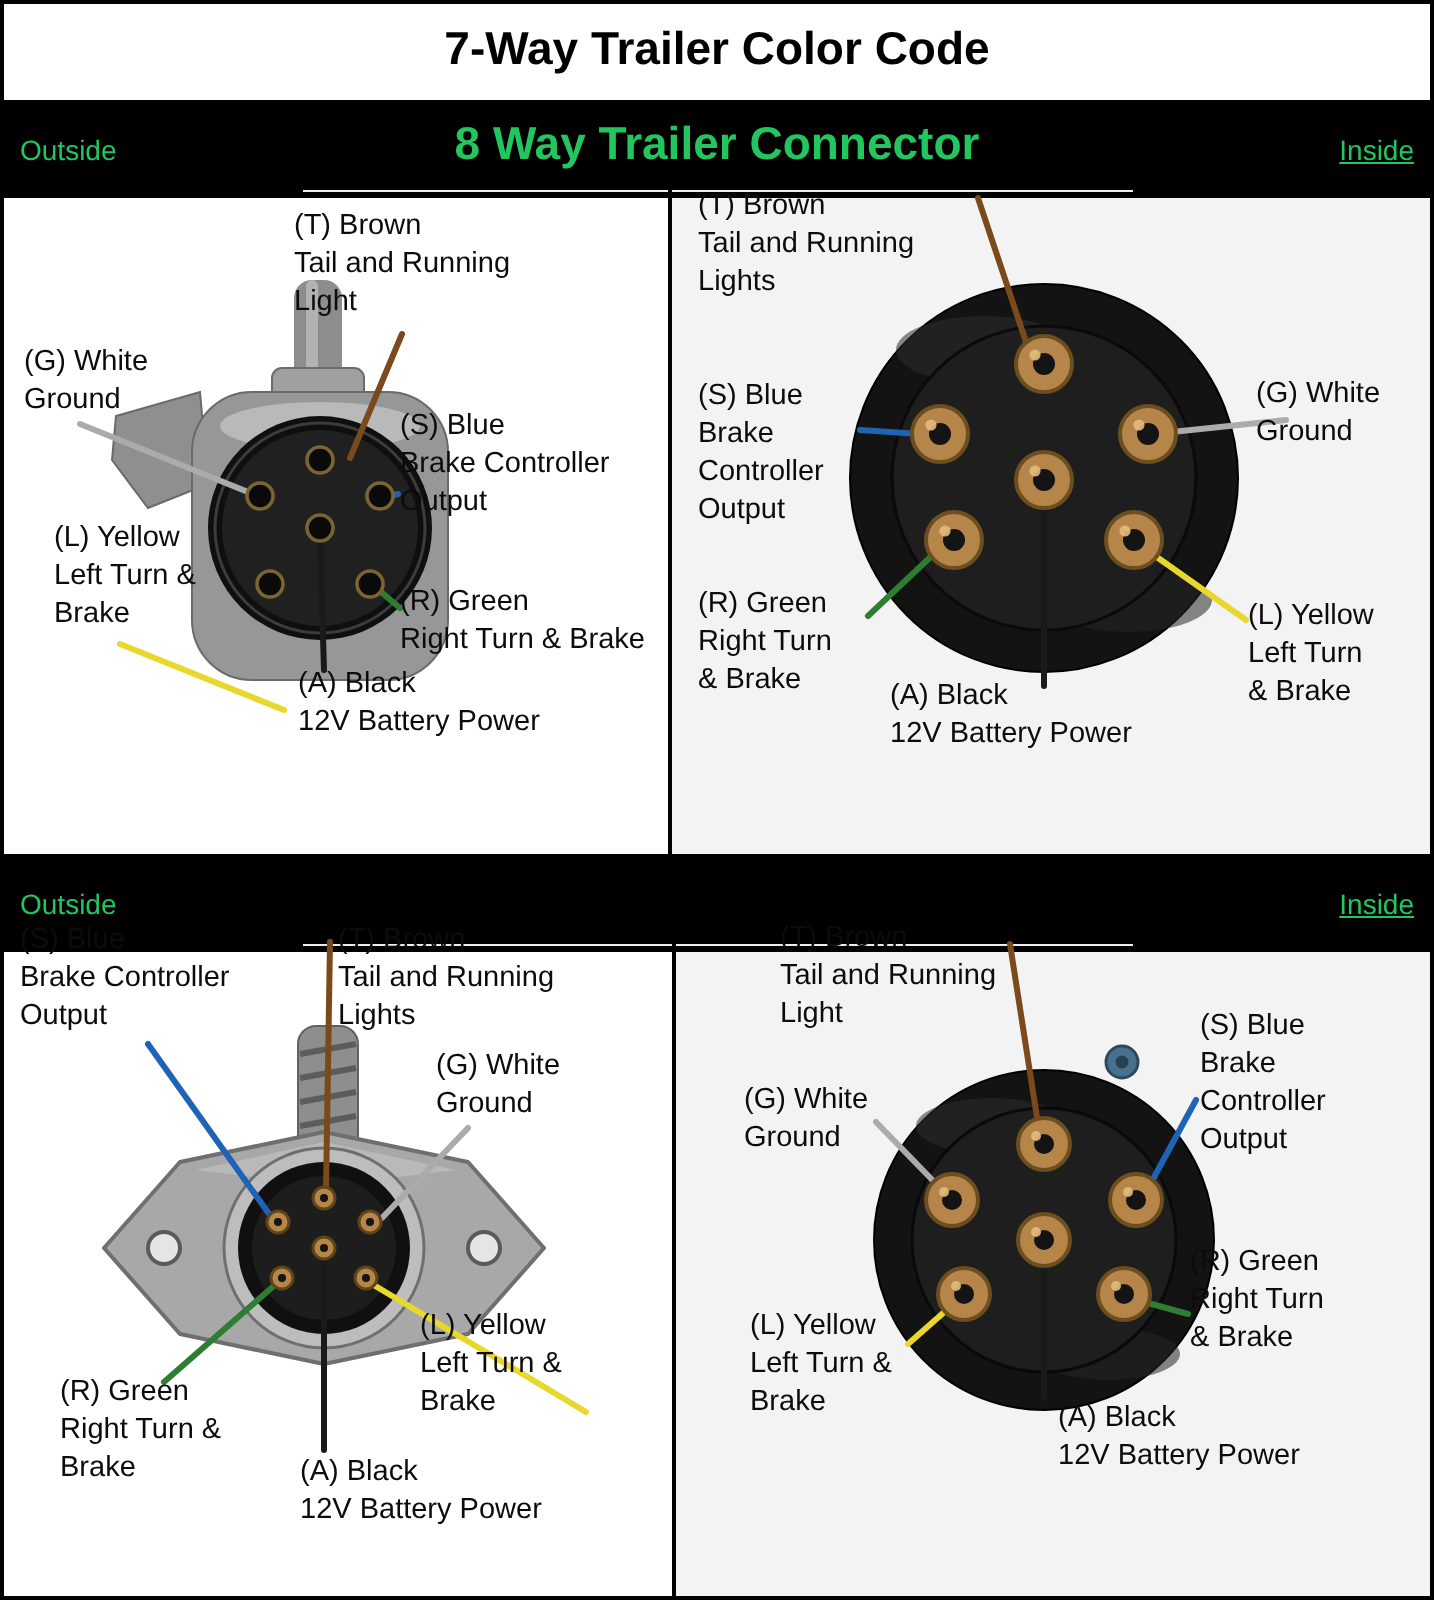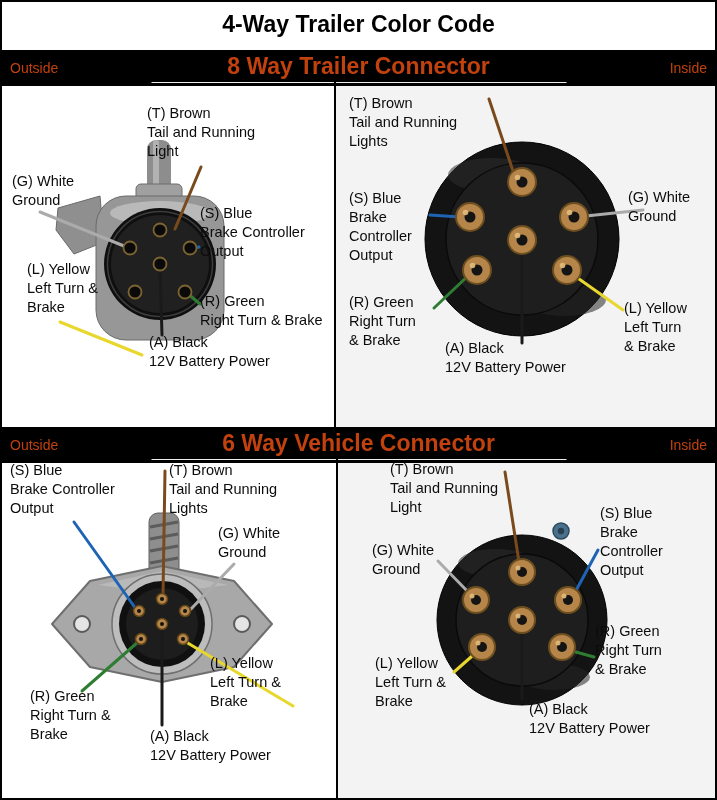--- a/index.html
+++ b/index.html
@@ -1,49 +1,48 @@
 <!DOCTYPE html>
 <html><head>
 <meta charset="utf-8">
 <style>
   * { margin:0; padding:0; box-sizing:border-box; }
   html,body { background:#ffffff; font-family:"Liberation Sans", sans-serif; }
   .page { position:relative; width:717px; height:800px; background:#ffffff; border:2px solid #000; overflow:hidden; }
   .main-title { position:absolute; top:9px; left:0; width:100%; text-align:center; font-size:23px; font-weight:bold; color:#000; }
-  .bar { position:absolute; left:0; width:100%; height:36px; background:#000; color:#c2410c; }
+  .bar { position:absolute; left:0; width:100%; height:49px; background:#000; color:#22c55e; }
   .bar-side { position:absolute; top:50%; transform:translateY(-50%); font-size:14px; }
   .bar-side.left { left:8px; }
-  .bar-side.right { right:8px; }
+  .bar-side.right { right:8px;text-decoration:underline; }
   .bar-title { position:absolute; top:45%; left:50%; transform:translate(-50%,-50%); font-size:23px; font-weight:bold; white-space:nowrap; }
   .bar-underline { position:absolute; bottom:3px; left:50%; transform:translateX(-50%); width:415px; height:1px; background:#ededed; }
   .photo-bg { position:absolute; background:#f3f3f3; }
   svg.layer { position:absolute; left:0; }
   .wire-label { position:absolute; white-space:pre-line; font-size:14.5px; line-height:19px; color:#0c0c0c; }
   .vdivider { position:absolute; width:2px; background:#000; }
 </style>
 </head>
 <body>
 
 <div class="page">
 
-  <div class="main-title">4-Way Trailer Color Code</div>
+  <div class="main-title">7-Way Trailer Color Code</div>
 
   <div class="photo-bg" style="left:334px;top:80px;width:379px;height:345px"></div>
   <div class="photo-bg" style="left:336px;top:457px;width:377px;height:339px"></div>
 
   <div class="bar" style="top:48px">
     <span class="bar-side left">Outside</span>
     <span class="bar-title">8 Way Trailer Connector</span>
     <span class="bar-side right">Inside</span>
     <span class="bar-underline"></span>
   </div>
 
   <div class="bar" style="top:425px">
     <span class="bar-side left">Outside</span>
-    <span class="bar-title">6 Way Vehicle Connector</span>
     <span class="bar-side right">Inside</span>
     <span class="bar-underline"></span>
   </div>
 
   <svg class="layer" style="top:80px" width="717" height="345" viewBox="0 0 717 345">
 
     <g>
       <rect x="145" y="58" width="24" height="56" rx="9" fill="#8d8d8d"></rect>
       <rect x="151" y="58" width="6" height="56" rx="3" fill="#b2b2b2"></rect>
       <rect x="134" y="102" width="46" height="20" rx="5" fill="#a0a0a0" stroke="#6c6c6c"></rect>

